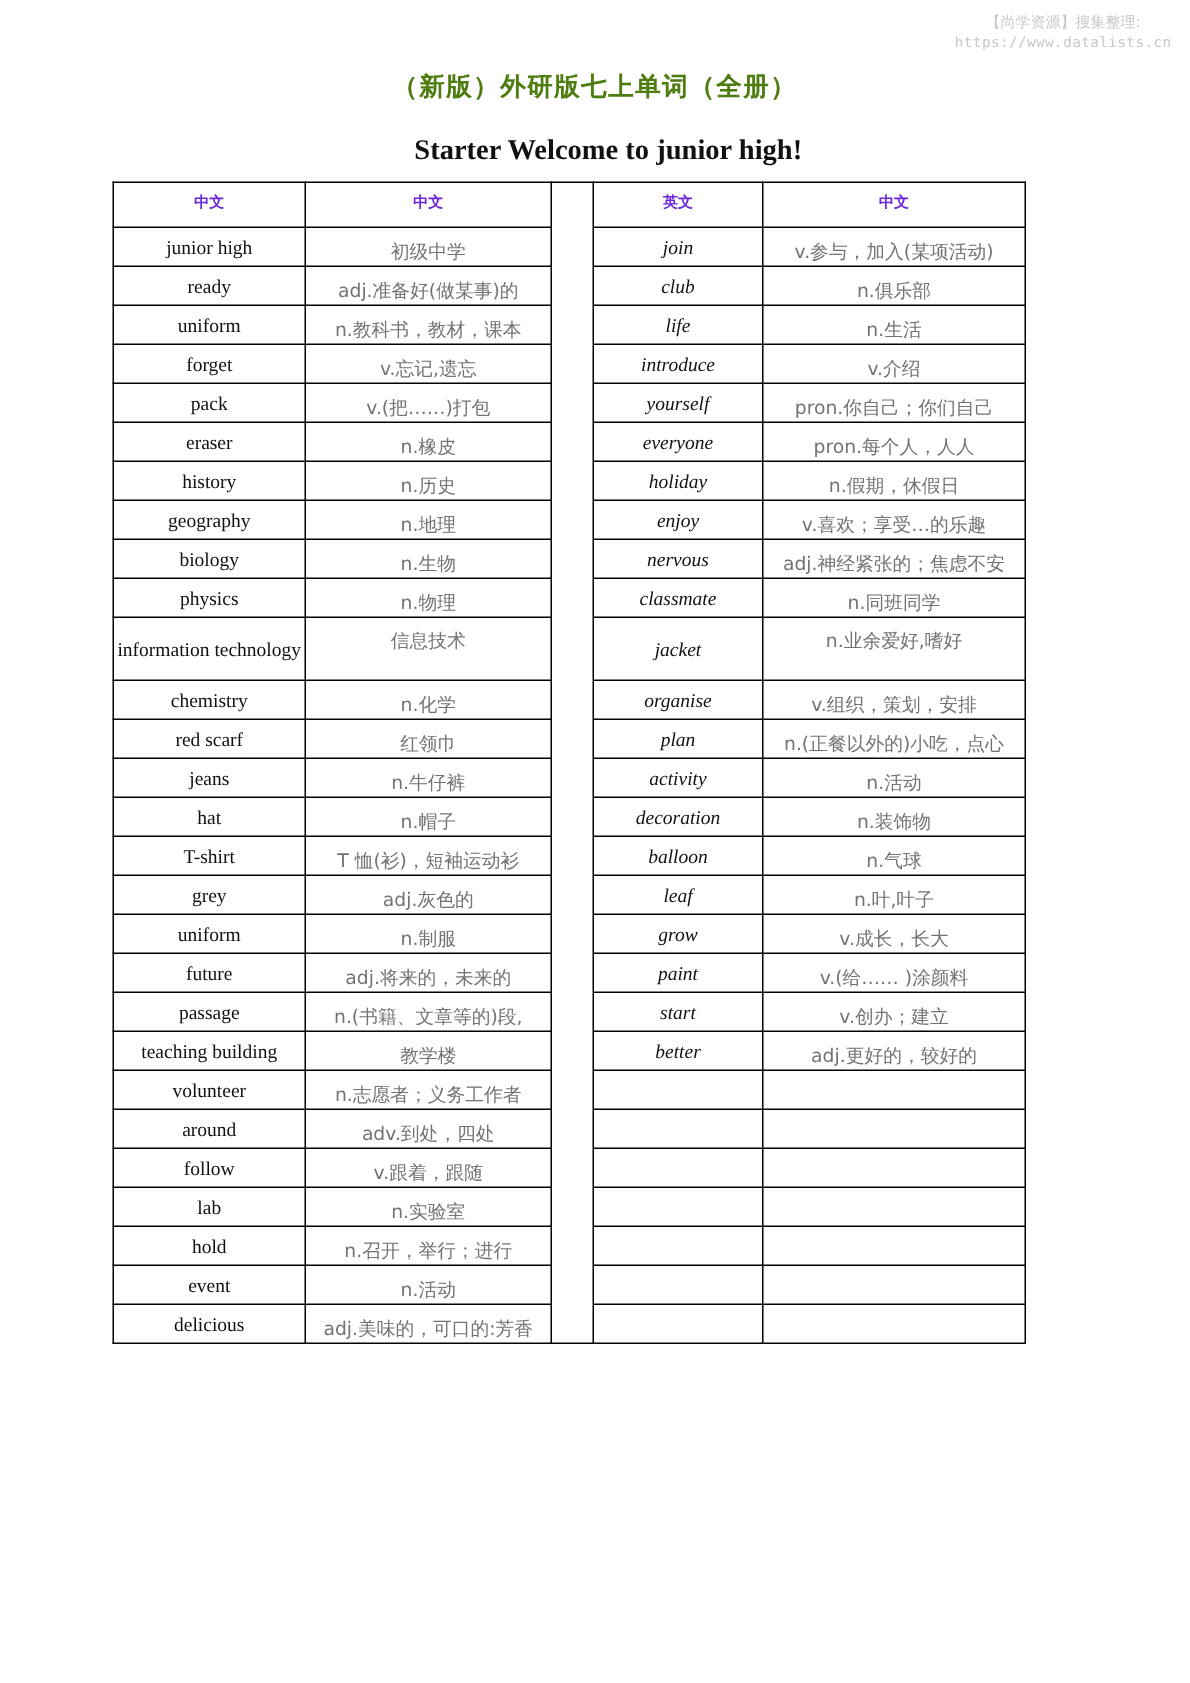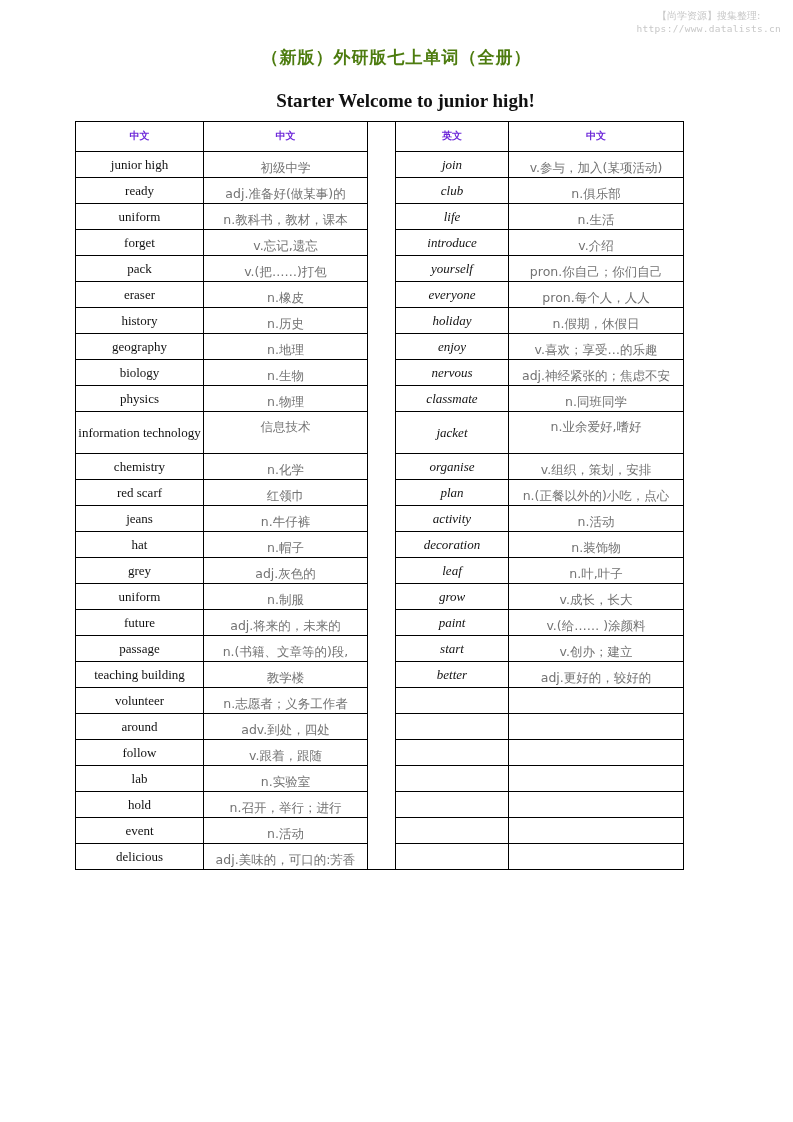--- a/index.html
+++ b/index.html
@@ -164,20 +164,27 @@
         <td class="cn">n.活动</td>
       </tr>
       <tr>
         <td class="en-l">hat</td>
         <td class="cn">n.帽子</td>
         <td class="gap"></td>
         <td class="en-r">decoration</td>
         <td class="cn">n.装饰物</td>
       </tr>
       <tr>
+        <td class="en-l">T-shirt</td>
+        <td class="cn">T 恤(衫)，短袖运动衫</td>
+        <td class="gap"></td>
+        <td class="en-r">balloon</td>
+        <td class="cn">n.气球</td>
+      </tr>
+      <tr>
         <td class="en-l">grey</td>
         <td class="cn">adj.灰色的</td>
         <td class="gap"></td>
         <td class="en-r">leaf</td>
         <td class="cn">n.叶,叶子</td>
       </tr>
       <tr>
         <td class="en-l">uniform</td>
         <td class="cn">n.制服</td>
         <td class="gap"></td>

